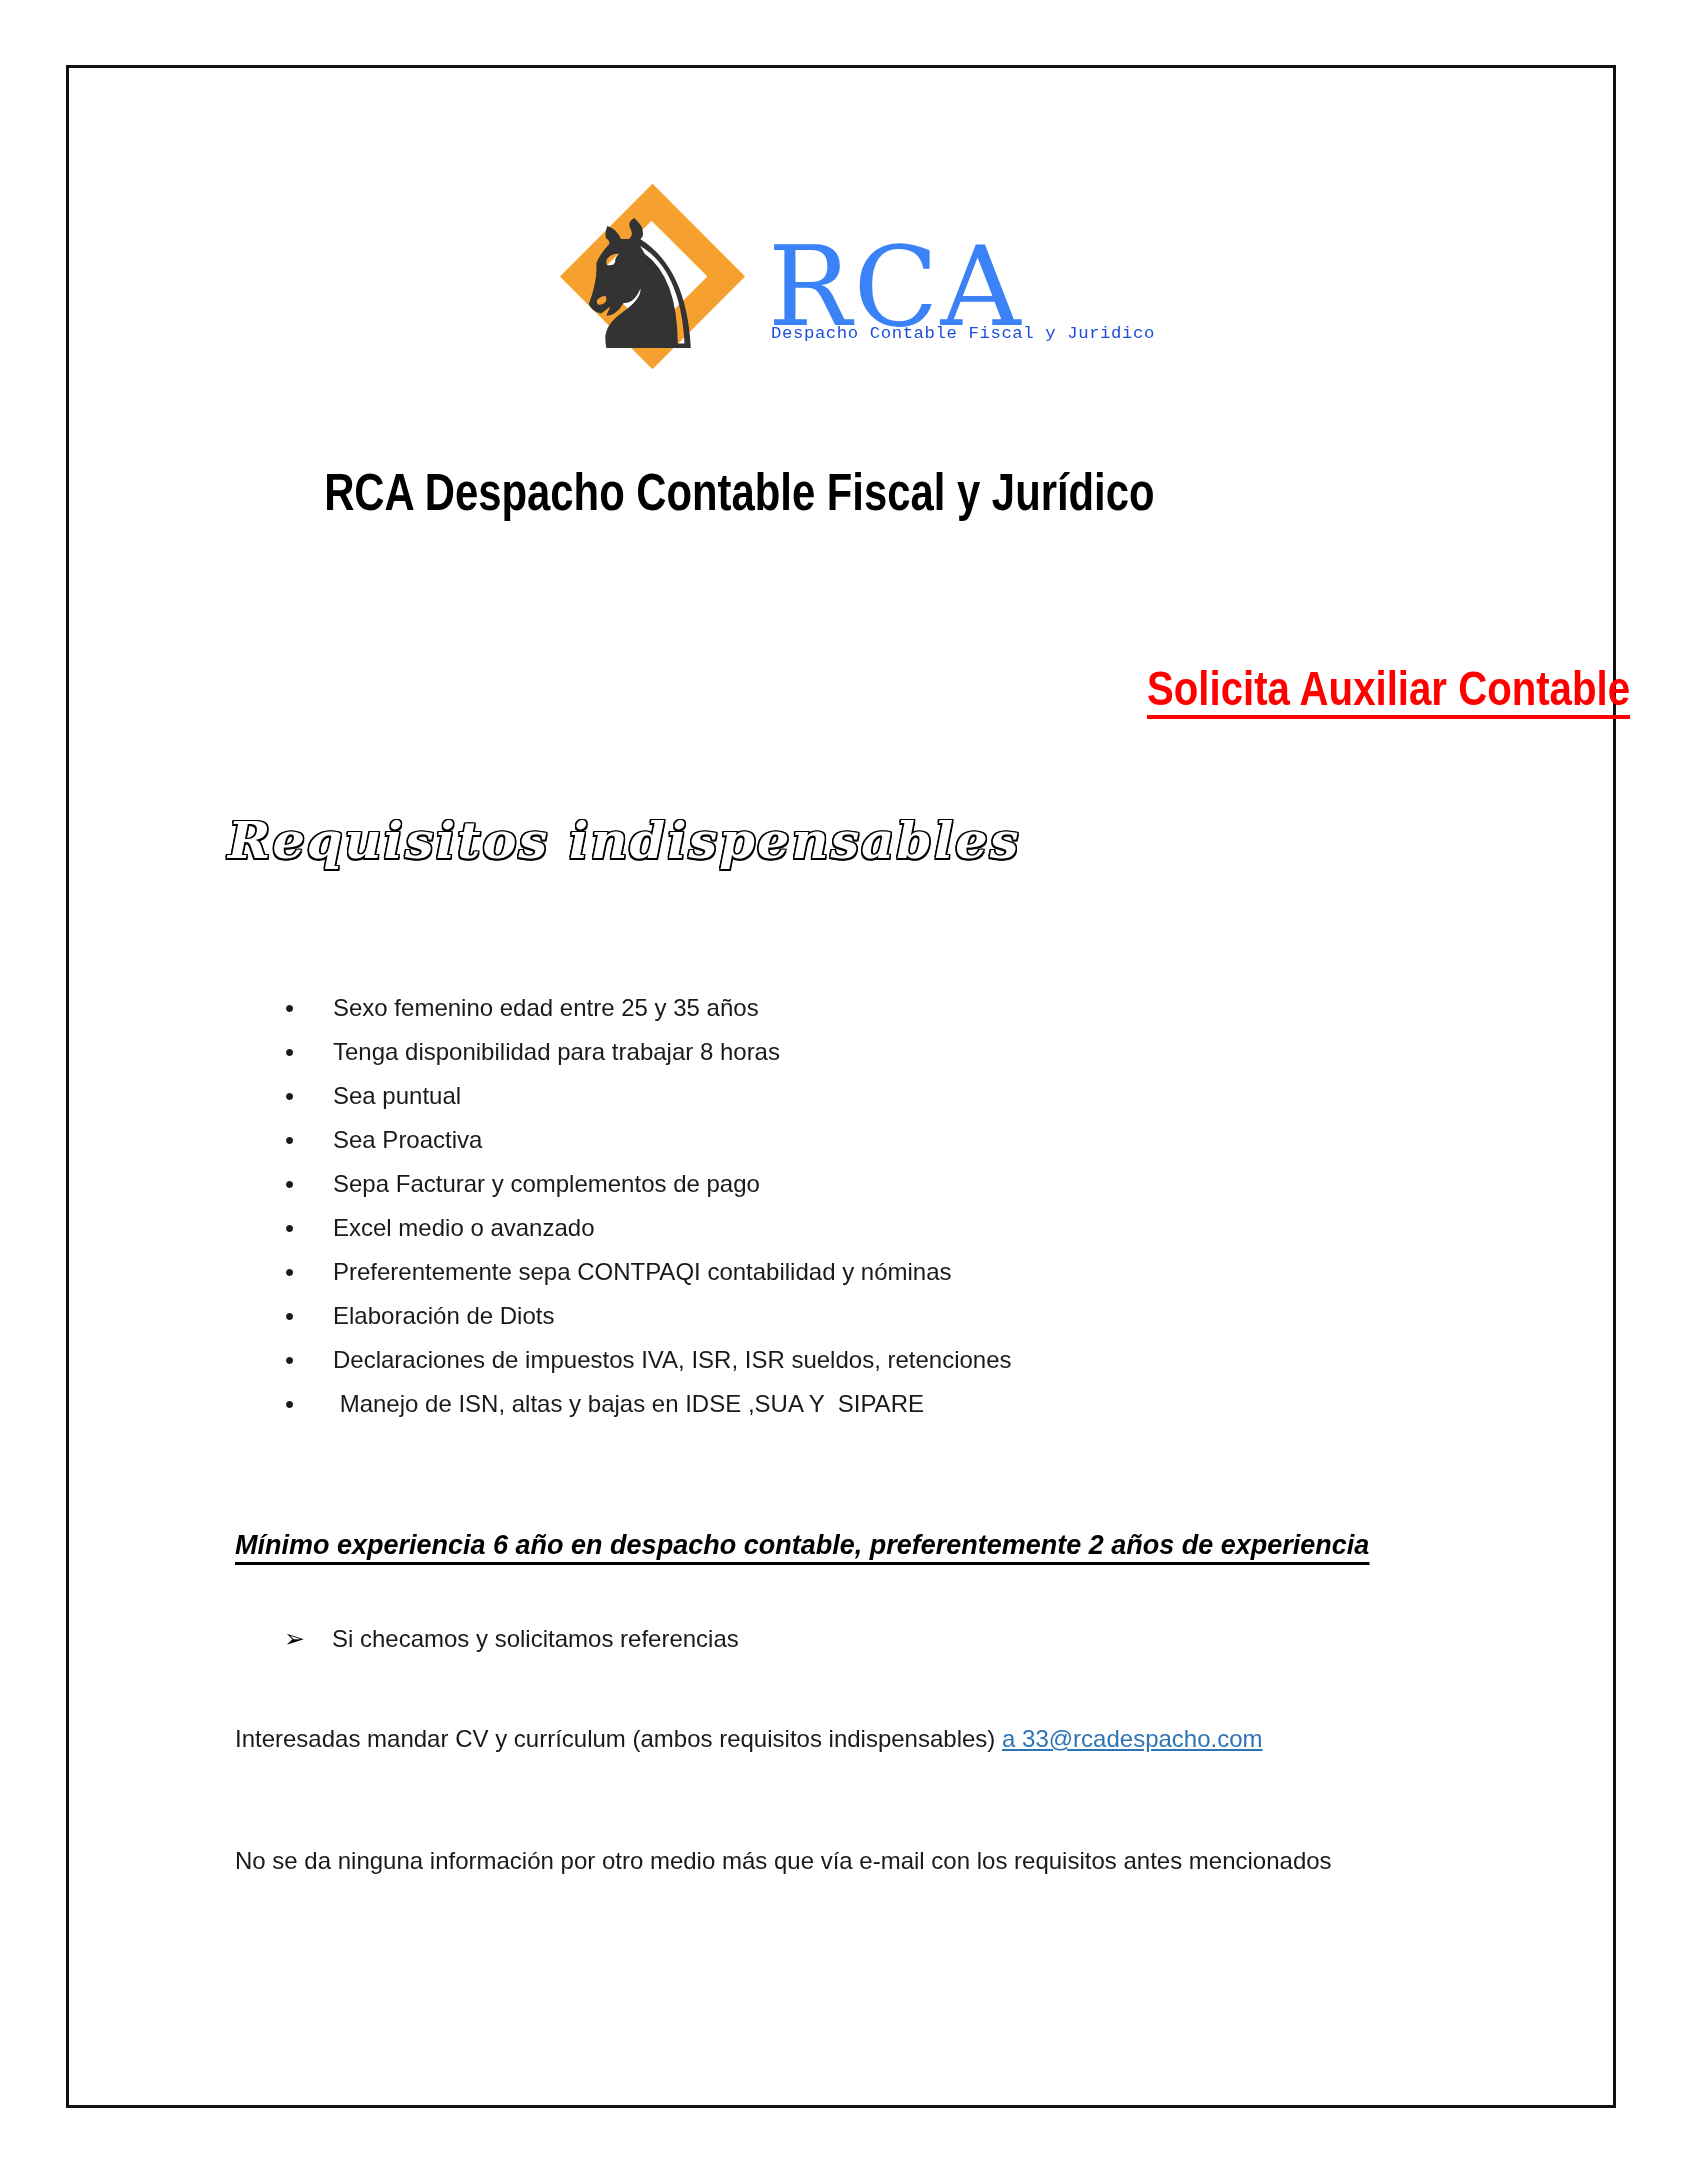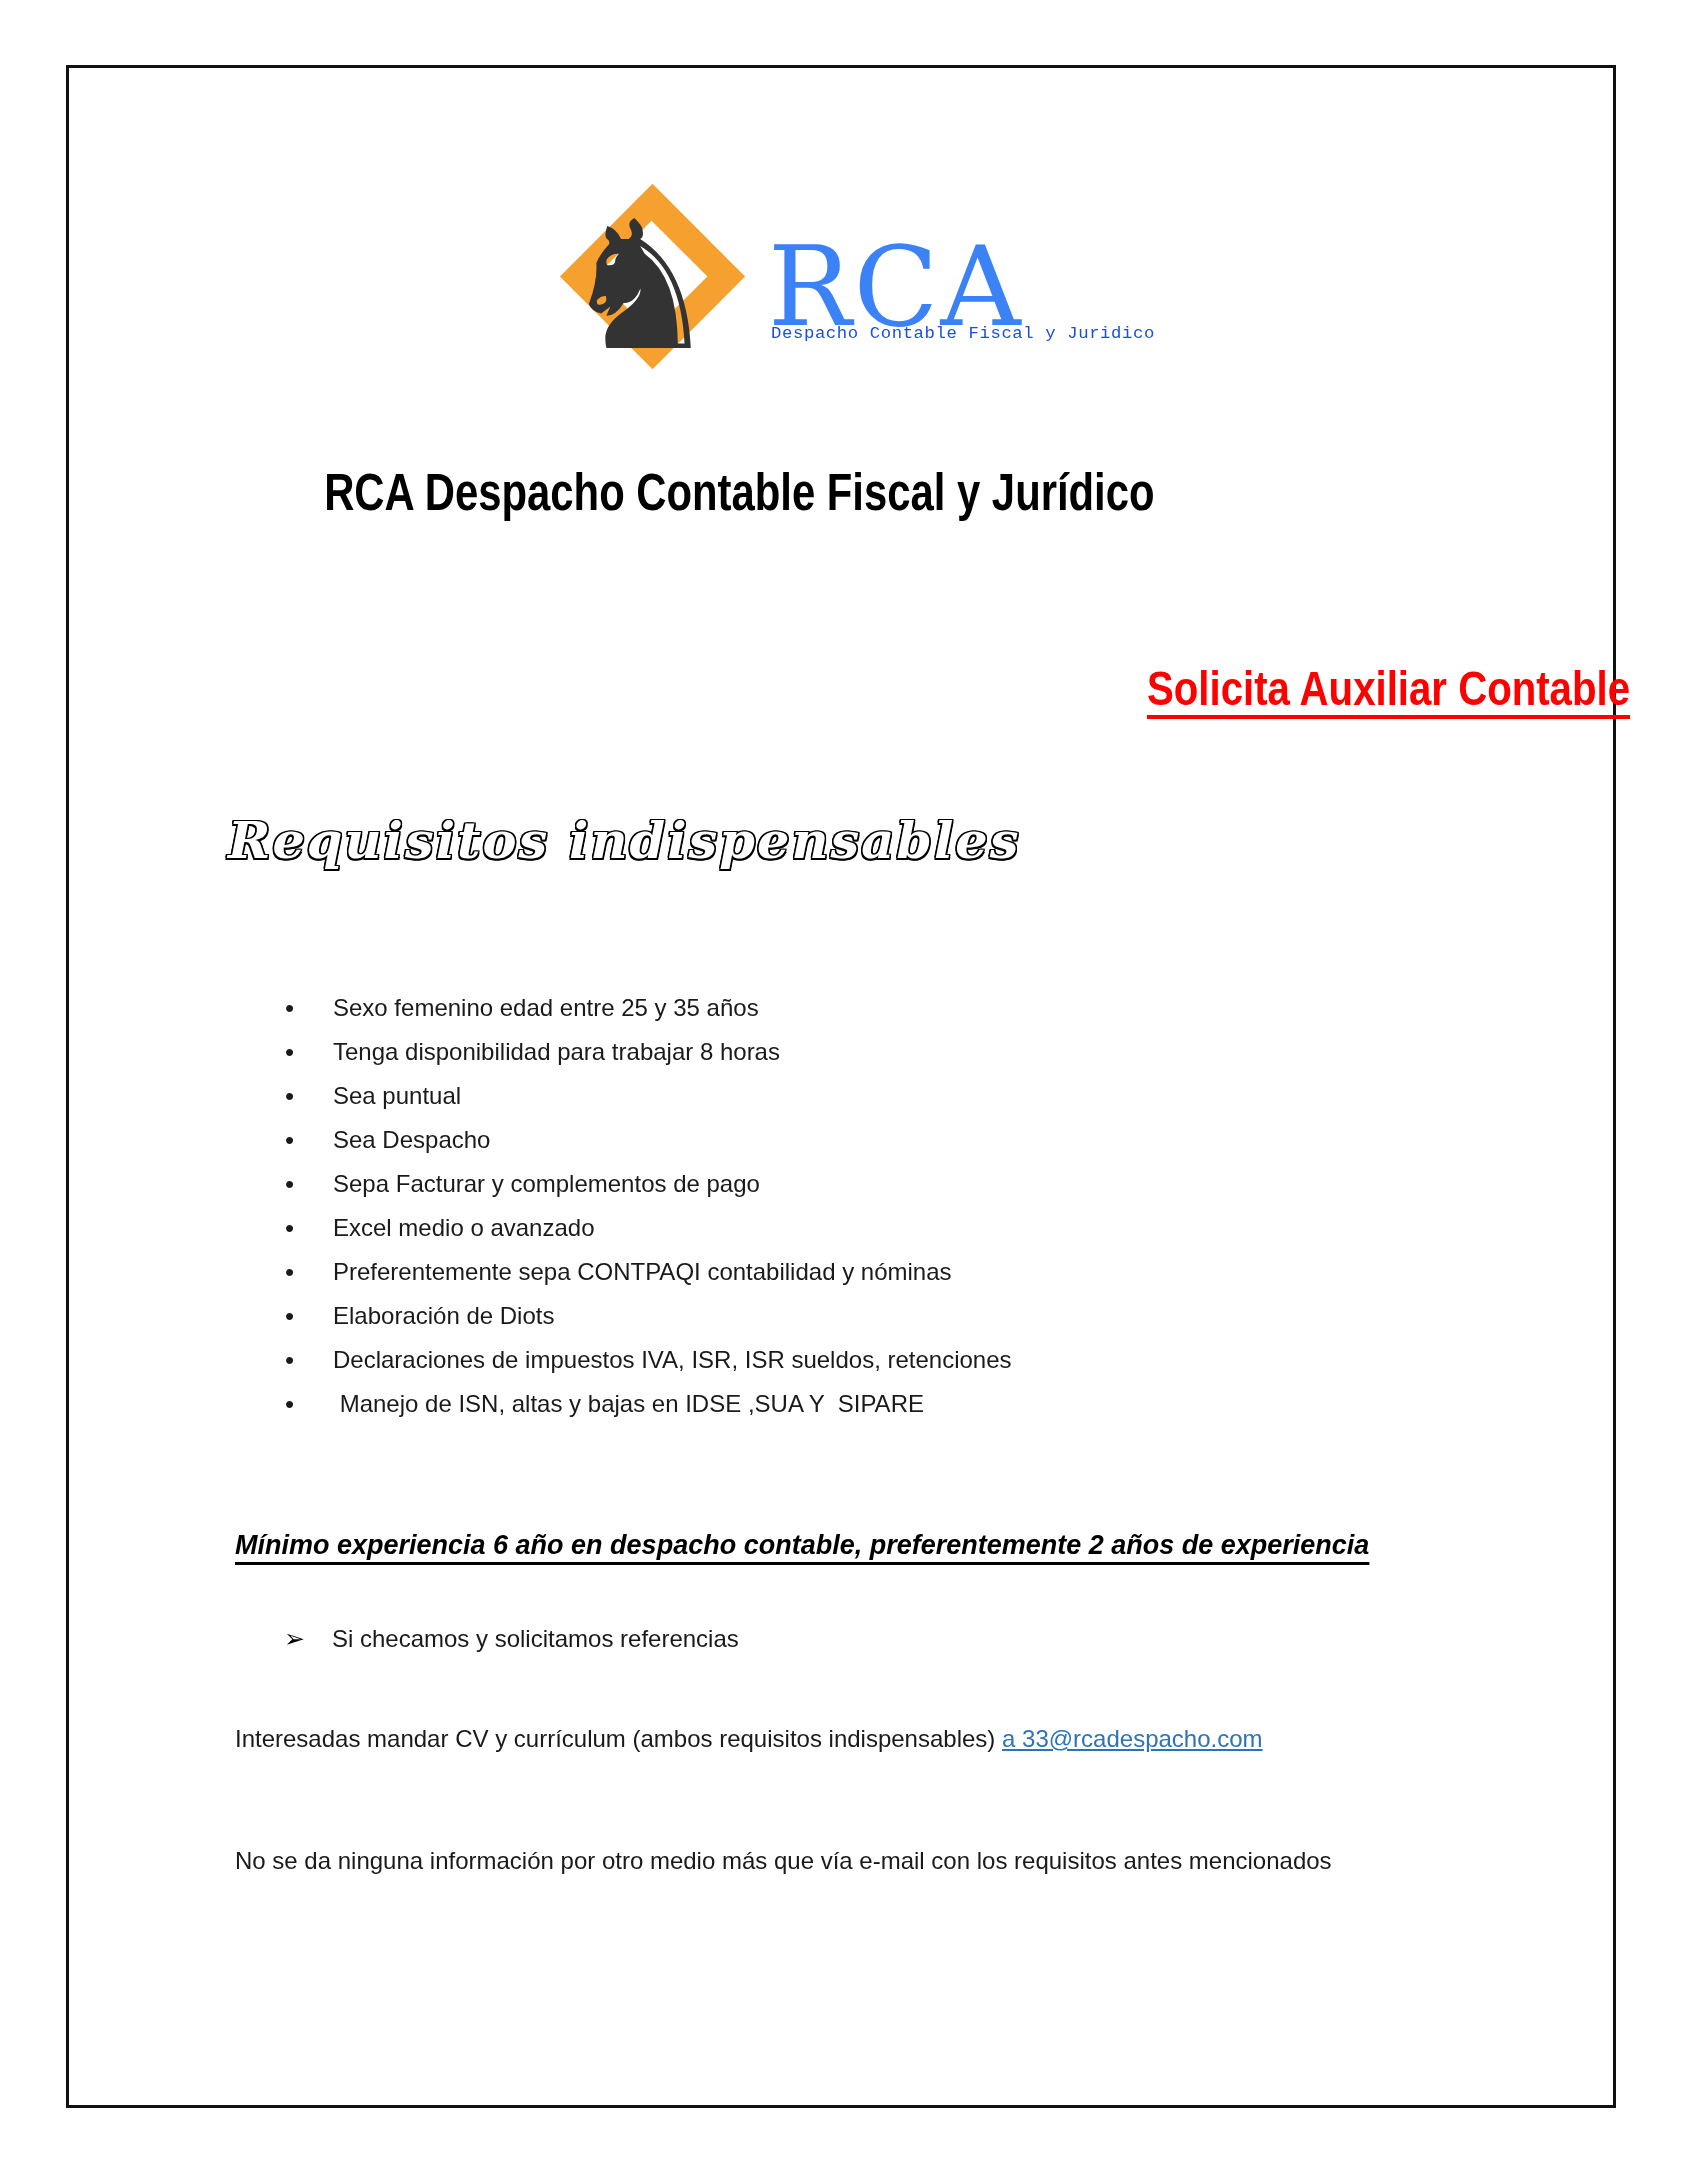--- a/index.html
+++ b/index.html
@@ -118,21 +118,21 @@
 <div class="vacancy">
   <span class="squeeze">Solicita Auxiliar Contable</span>
 </div>
 
 <div class="script-heading">Requisitos indispensables</div>
 
 <ul class="req-list">
   <li>Sexo femenino edad entre 25 y 35 años</li>
   <li>Tenga disponibilidad para trabajar 8 horas</li>
   <li>Sea puntual</li>
-  <li>Sea Despacho</li>
+  <li>Sea Proactiva</li>
   <li>Sepa Facturar y complementos de pago</li>
   <li>Excel medio o avanzado</li>
   <li>Preferentemente sepa CONTPAQI contabilidad y nóminas</li>
   <li>Elaboración de Diots</li>
   <li>Declaraciones de impuestos IVA, ISR, ISR sueldos, retenciones</li>
   <li> Manejo de ISN, altas y bajas en IDSE ,SUA Y  SIPARE</li>
 </ul>
 
 <div class="experience">Mínimo experiencia 6 año en despacho contable, preferentemente 2 años de experiencia</div>
 

